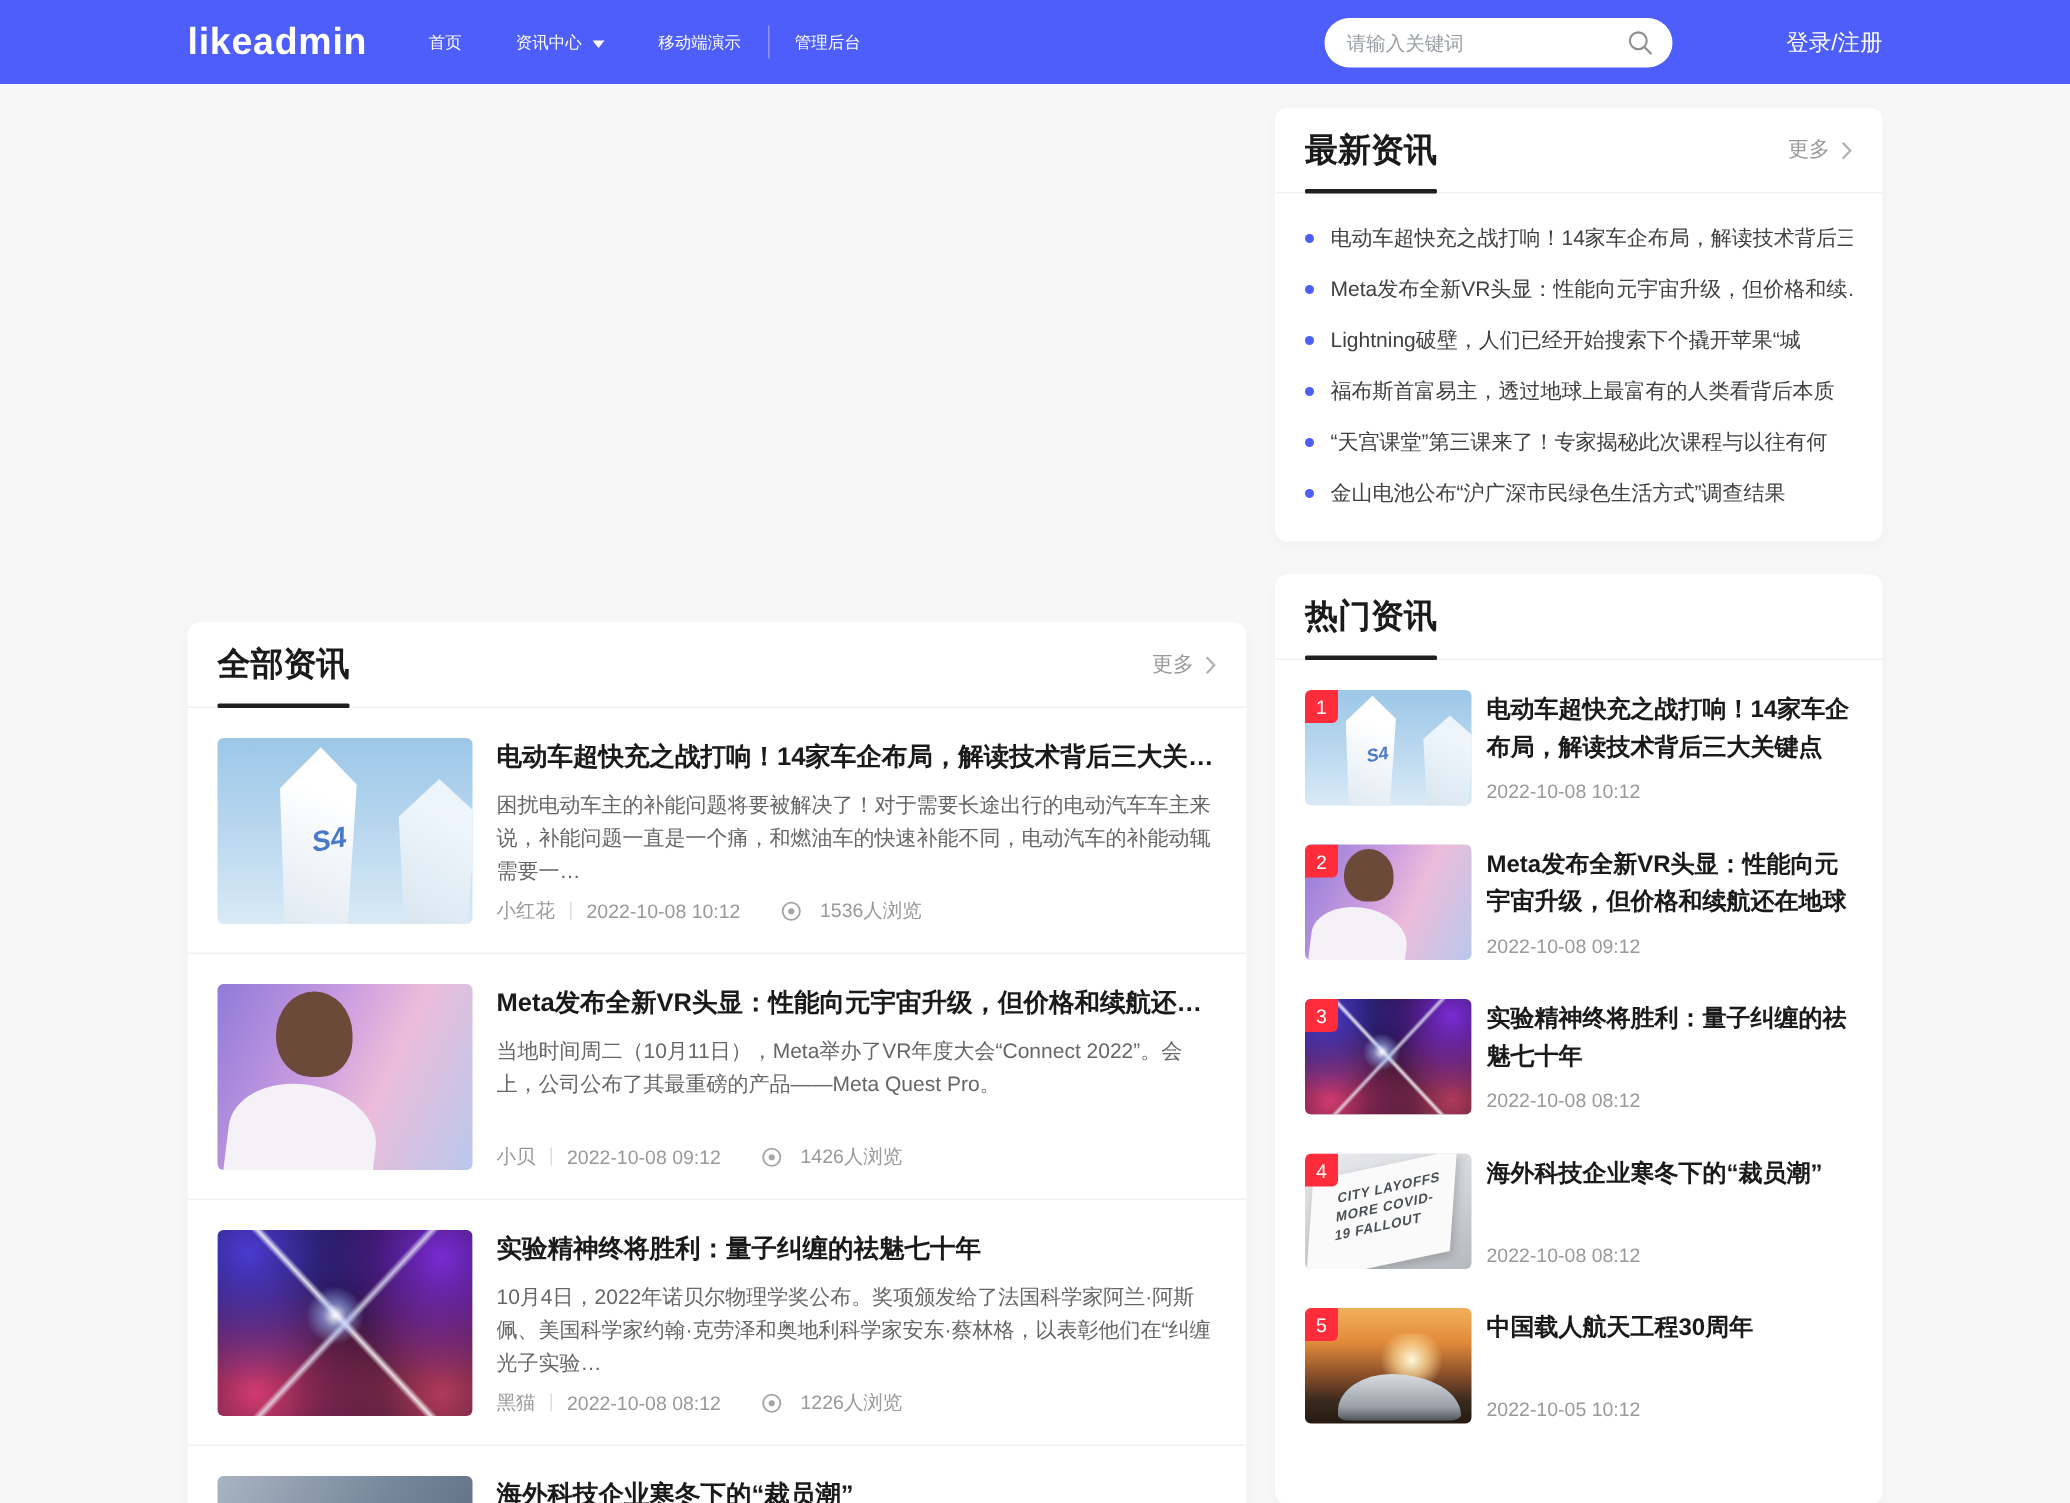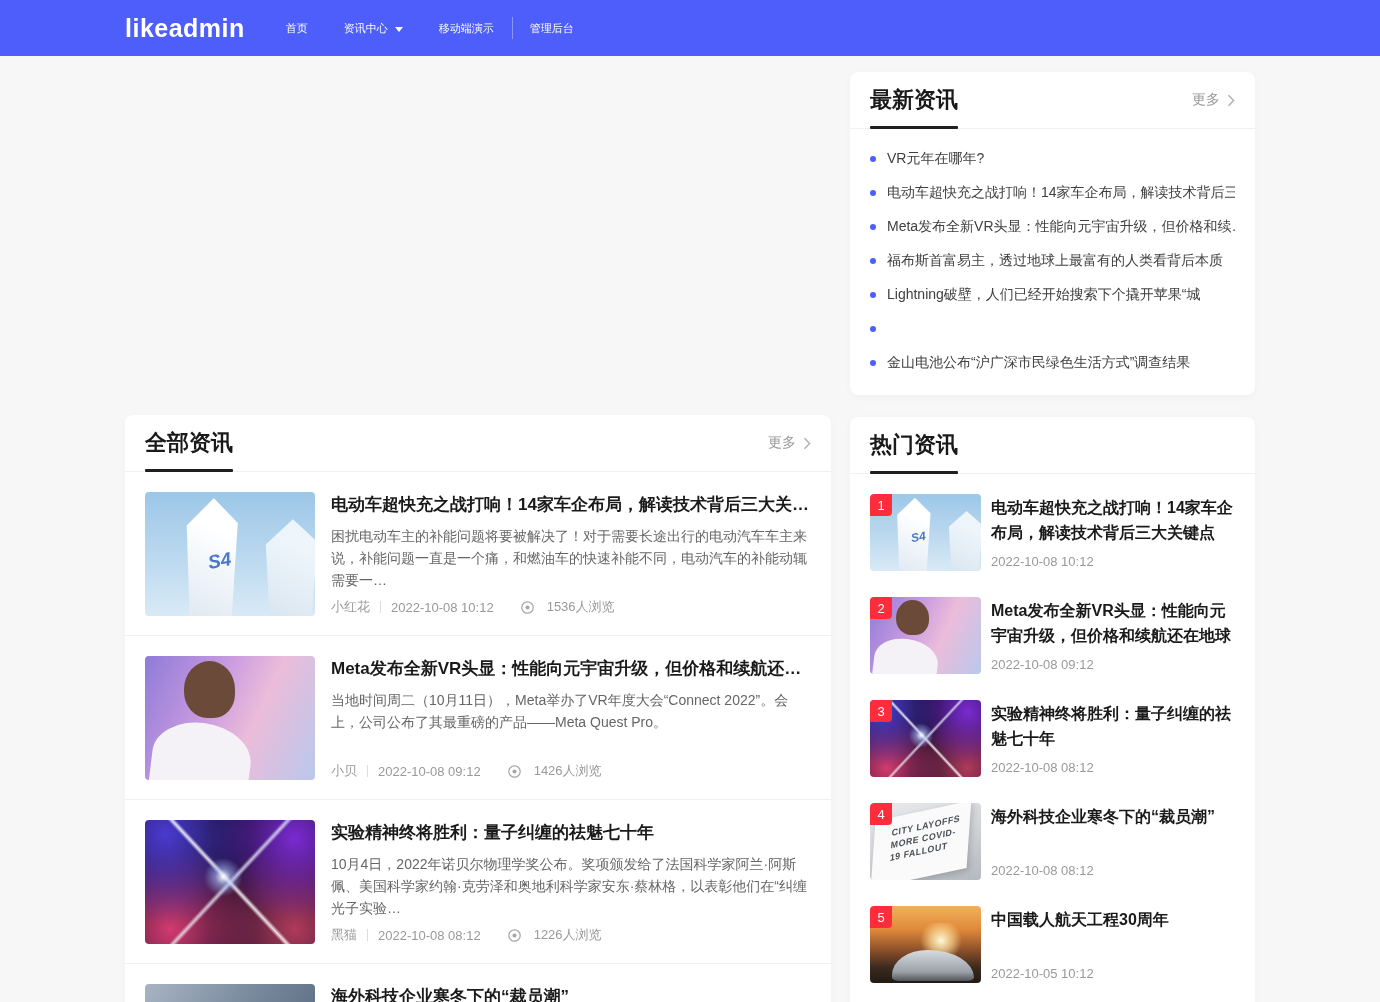--- a/index.html
+++ b/index.html
@@ -115,20 +115,30 @@
           <span>移动端演示</span>
 
         </a>
 
         <a class="nav-link">
           <span>管理后台</span>
 
         </a>
 
     </nav>
+    <div class="nav-right">
+      <div class="search-box">
+        <input placeholder="请输入关键词" style="">
+        <svg class="search-icon" width="17" height="17" viewBox="0 0 17 17">
+          <circle cx="7.2" cy="7.2" r="5.6" fill="none" stroke="#8c8c8c" stroke-width="1.4"></circle>
+          <line x1="11.6" y1="11.6" x2="15.6" y2="15.6" stroke="#8c8c8c" stroke-width="1.4" stroke-linecap="round"></line>
+        </svg>
+      </div>
+      <a class="auth">登录/注册</a>
+    </div>
   </div>
 </header>
 
 <div class="content">
 
   <div class="col-left">
     <section class="card all-news">
       <div class="card-head">
         <h2 class="card-title">全部资讯</h2>
         <a class="more">
@@ -234,47 +244,44 @@
         <h2 class="card-title">最新资讯</h2>
         <a class="more">
           <span>更多</span>
           <svg width="8" height="13" viewBox="0 0 8 13">
               <path d="M1.5 1.2l5 5.3-5 5.3" fill="none" stroke="#b0b0b0" stroke-width="1.5"></path>
             </svg>
         </a>
       </div>
       <ul class="latest-list">
 
-          <li class="latest-item">
-            <span class="dot"></span>
-            <span class="latest-text">VR元年在哪年?</span>
-          </li>
 
           <li class="latest-item">
             <span class="dot"></span>
             <span class="latest-text">电动车超快充之战打响！14家车企布局，解读技术背后三…</span>
           </li>
 
           <li class="latest-item">
             <span class="dot"></span>
             <span class="latest-text">Meta发布全新VR头显：性能向元宇宙升级，但价格和续…还</span>
           </li>
 
           <li class="latest-item">
             <span class="dot"></span>
+            <span class="latest-text">Lightning破壁，人们已经开始搜索下个撬开苹果“城</span>
+          </li>
+
+          <li class="latest-item">
+            <span class="dot"></span>
             <span class="latest-text">福布斯首富易主，透过地球上最富有的人类看背后本质</span>
           </li>
 
           <li class="latest-item">
             <span class="dot"></span>
-            <span class="latest-text">Lightning破壁，人们已经开始搜索下个撬开苹果“城</span>
-          </li>
-
-          <li class="latest-item">
-            <span class="dot"></span>
+            <span class="latest-text">“天宫课堂”第三课来了！专家揭秘此次课程与以往有何</span>
           </li>
 
           <li class="latest-item">
             <span class="dot"></span>
             <span class="latest-text">金山电池公布“沪广深市民绿色生活方式”调查结果</span>
           </li>
 
       </ul>
     </section>
 

